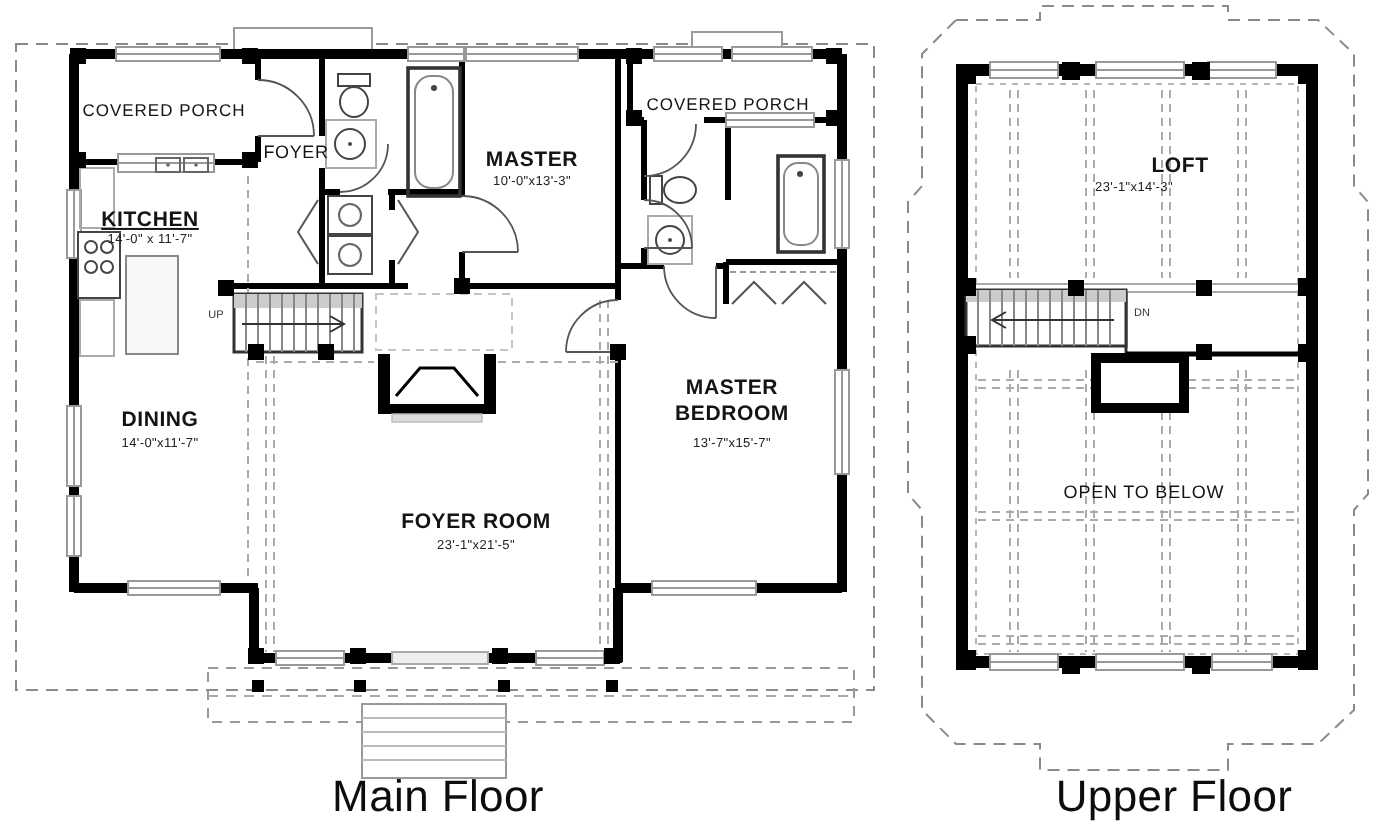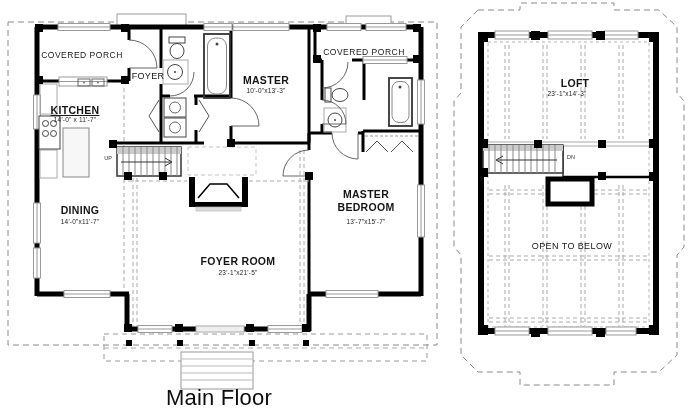--- a/index.html
+++ b/index.html
@@ -303,21 +303,22 @@
   <div class="lbl room-dims" style="left:80px;top:222px;">14'-0"x11'-7"</div>
 
   <div class="lbl room-name" style="left:238px;top:261px;">FOYER ROOM</div>
   <div class="lbl room-dims" style="left:238px;top:273px;">23'-1"x21'-5"</div>
 
   <div class="lbl room-name wrap2" style="left:366px;top:201px;">MASTER BEDROOM</div>
   <div class="lbl room-dims" style="left:366px;top:222px;">13'-7"x15'-7"</div>
 
   <div class="lbl tiny-label" style="left:108px;top:158px;">UP</div>
 
-  <div class="lbl room-name" style="left:567px;top:83px;padding-left:16px;">LOFT</div>
+  <div class="lbl room-name" style="left:582px;top:83px;padding-left:16px;">LOFT</div>
   <div class="lbl room-dims" style="left:567px;top:94px;">23'-1"x14'-3"</div>
 
   <div class="lbl open-label" style="left:572px;top:246px;">OPEN TO BELOW</div>
 
   <div class="lbl tiny-label" style="left:571px;top:157px;">DN</div>
 
   <div class="lbl caption" style="left:219px;top:398px;">Main Floor</div>
+  <div class="lbl caption" style="left:587px;top:398px;">Upper Floor</div>
 </div>
 
 </body></html>

